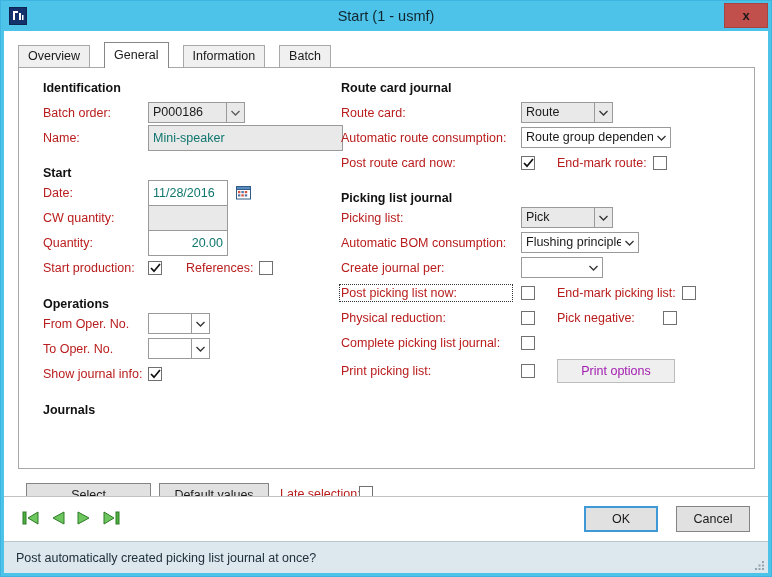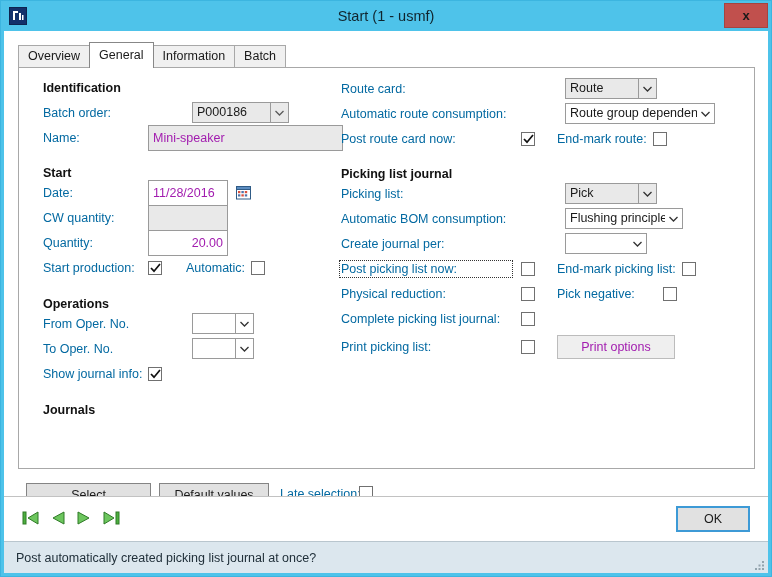--- a/index.html
+++ b/index.html
@@ -81,20 +81,21 @@
   }
 
   
   #tabstrip {
     position: relative;
     height: 26px;
     margin: 10px 0 0 14px;
     display: flex;
     align-items: flex-end;
     z-index: 3;
+    gap: 15px;
   }
   .tab {
     box-sizing: border-box;
     height: 22px;
     padding: 0 9px;
     line-height: 21px;
     font-size: 12.5px;
     background: #f0f0f0;
     border: 1px solid #a8a8a8;
     border-bottom: none;
@@ -136,50 +137,49 @@
     padding: 0;
   }
 
   .row {
     display: flex;
     align-items: center;
     height: 25px;
   }
   .lbl {
     font-size: 12.5px;
-    color: #0369a1;
+    color: #b91c1c;
     white-space: nowrap;
   }
 
   
   .txt {
     box-sizing: border-box;
     height: 21px;
     border: 1px solid #9a9a9a;
     background: #ffffff;
     font-family: "Liberation Sans", sans-serif;
     font-size: 12.5px;
-    color: #a21caf;
+    color: #0f766e;
     padding: 12px 4px;
     line-height: 19px;
     outline: none;
   }
   .txt.readonly { background: #e9e9e9; }
   .txt.num { text-align: right; }
 
   .combo {
     box-sizing: border-box;
     height: 21px;
     border: 1px solid #9a9a9a;
     background: #ffffff;
     display: flex;
     align-items: center;
     cursor: pointer;
     position: relative;
-    margin-left: 44px;
   }
   .combo.grayed { background: #e9e9e9; }
   .combo .cval {
     flex: 1 1 auto;
     padding: 0 4px;
     font-size: 12.5px;
     color: #1a1a1a;
     white-space: nowrap;
     overflow: hidden;
     line-height: 19px;
@@ -349,21 +349,21 @@
           <input class="txt num" style="width: 80px;" value="20.00">
         </div>
 
         <div class="row">
           <div class="lbl" style="width:105px;">Start production:</div>
           <span class="chk">
             <svg width="11" height="10" viewBox="0 0 11 10">
                 <path d="M1 5 L4 8.2 L10 1" stroke="#111" stroke-width="1.7" fill="none"></path>
               </svg>
           </span>
-          <div class="lbl" style="margin-left:24px;">Automatic:</div>
+          <div class="lbl" style="margin-left:24px;">References:</div>
           <span class="chk" style="margin-left:6px;"></span>
         </div>
 
         <div class="row" style="height:31px;align-items:flex-end;">
           <div class="section-title">Operations</div>
         </div>
 
         <div class="row">
           <div class="lbl" style="width:105px;">From Oper. No.</div>
           <div class="combo sep" style="width:62px;">
@@ -398,20 +398,23 @@
         </div>
 
         <div class="row" style="height:31px;align-items:flex-end;">
           <div class="section-title">Journals</div>
         </div>
 
       </div>
 
       <div class="col" id="col-right">
 
+        <div class="row" style="height:24px;">
+          <div class="section-title">Route card journal</div>
+        </div>
 
         <div class="row">
           <div class="lbl" style="width:180px;">Route card:</div>
           <div class="combo grayed sep" style="width:92px;">
             <div class="cval">Route</div>
             <div class="carrow">
               <svg width="9" height="6" viewBox="0 0 9 6">
                   <path d="M0.5 1 L4.5 5 L8.5 1" stroke="#333" stroke-width="1.3" fill="none"></path>
                 </svg>
             </div>
@@ -536,20 +539,21 @@
         </span>
         <span class="navico">
           <svg width="19" height="16" viewBox="0 0 19 16">
             <path d="M3 2 L3 14 L13 8 Z" fill="#6dc65e" stroke="#2f7a27" stroke-width="1"></path>
             <rect x="15" y="2" width="3" height="12" fill="#4caf3f" stroke="#2f7a27"></rect>
           </svg>
         </span>
       </div>
       <div id="okcancel">
         <div class="btn focus" style="width:74px;height:26px;line-height:22px;">OK</div>
+        <div class="btn" style="width:74px;height:26px;line-height:24px;">Cancel</div>
       </div>
     </div>
 
   </div>
 
   <div id="statusbar">
     <div id="status-text">Post automatically created picking list journal at once?</div>
     <svg id="resize-grip" viewBox="0 0 12 12">
       <g fill="#93a4ad">
         <rect x="9" y="9" width="2" height="2"></rect>

